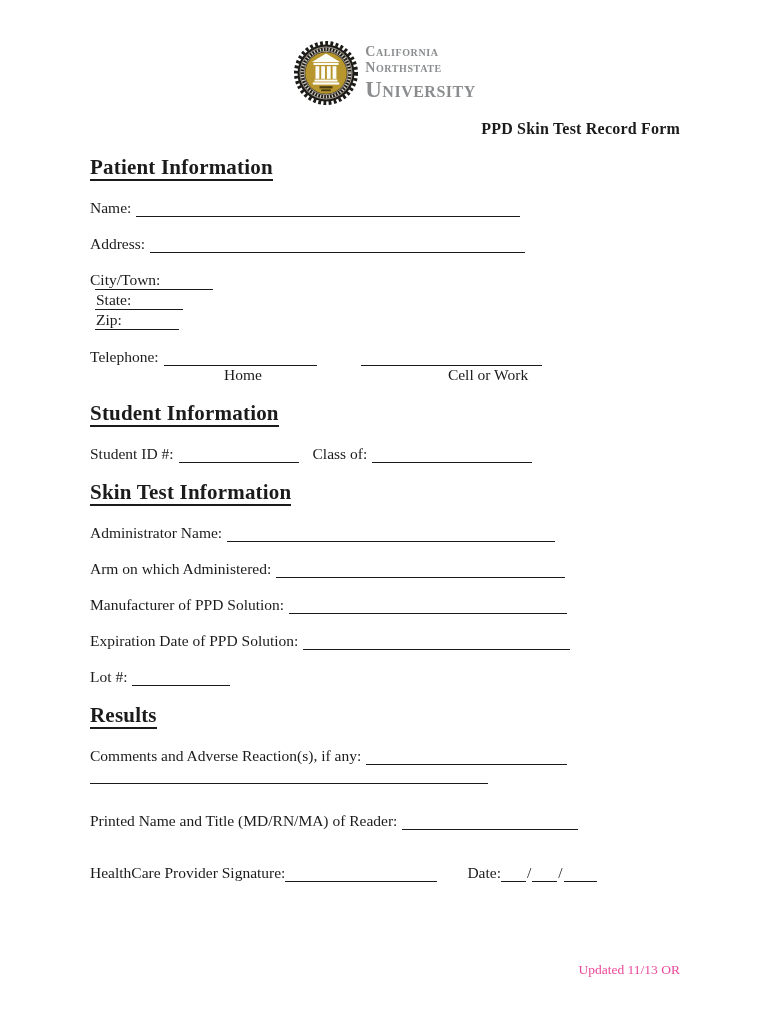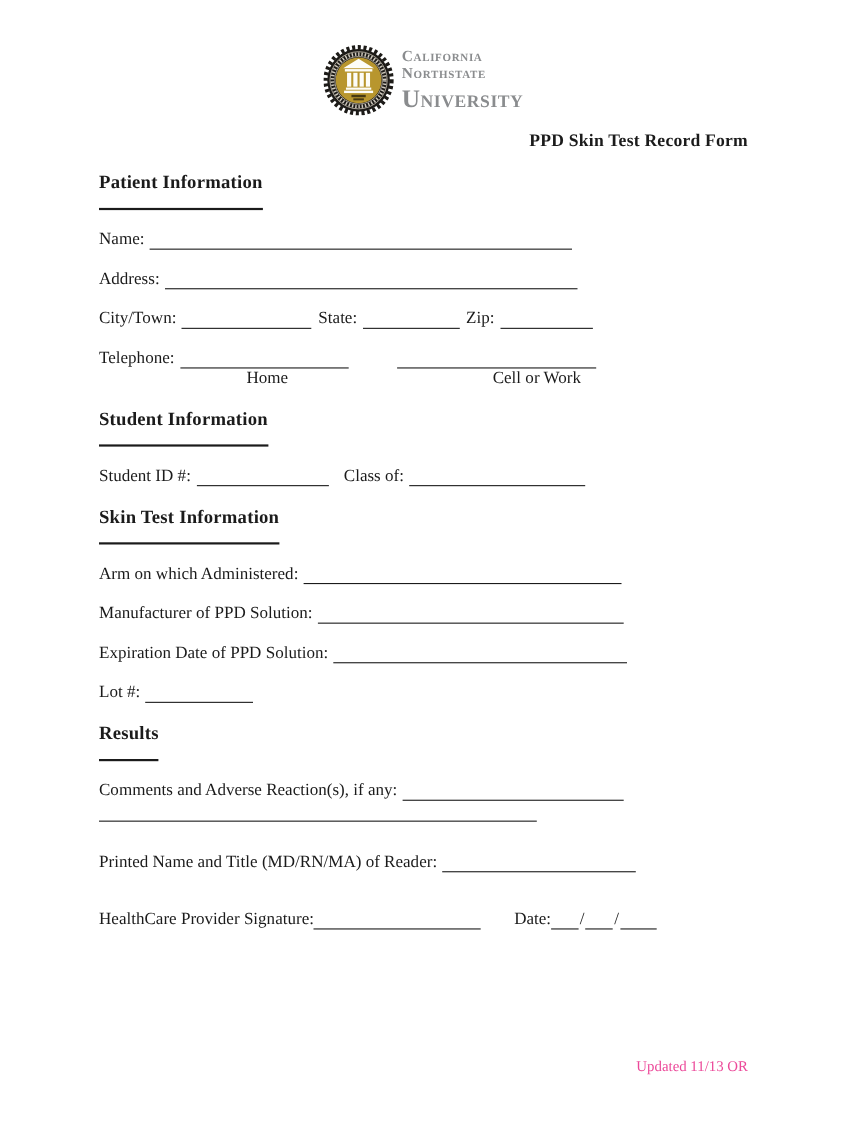--- a/index.html
+++ b/index.html
@@ -45,24 +45,24 @@
     margin-top: 14px;
     text-align: right;
     font-size: 16px;
     font-weight: bold;
     letter-spacing: 0.2px;
   }
 
   
   .sec-heading {
     display: inline-block;
-    font-size: 17px;
+    font-size: 21px;
     font-weight: bold;
     border-bottom: 2px solid #1b1b1b;
-    padding-bottom: 15px;
+    padding-bottom: 1px;
     letter-spacing: 0.2px;
   }
   .hwrap { margin-top: 19px; line-height: 1; }
 
   .frow {
     display: flex;
     margin-top: 17px;
     font-size: 15.5px;
     line-height: 19px;
     white-space: nowrap;
@@ -72,21 +72,21 @@
     border-bottom: 1.5px solid #1b1b1b;
     margin-left: 5px;
     flex: 0 0 auto;
     display: inline-block;
   }
   .blank.grow { flex: 1 1 auto; }
 
   
   .row-name        { width: 430px; }
   .row-address     { width: 435px; }
-  .row-city        { width: 458px; }
+  .row-city        { width: 458px; flex-direction: column; }
   .b-city  { width: 118px; }
   .lbl-state { margin-left: 6px; }
   .b-state { width: 88px; }
   .lbl-zip { margin-left: 6px; }
   .b-zip   { width: 84px; }
   .row-phone       { width: 458px; }
   .b-phone1 { width: 153px; }
   .b-phone2 { width: 181px; margin-left: 44px; }
   .cap-row { display: flex; font-size: 15.5px; line-height: 18px; margin-top: 0; }
   .cap-home { margin-left: 134px; }
@@ -203,20 +203,24 @@
 
     <div class="frow row-student">
       <span class="lbl">Student ID #:</span>
       <span class="blank b-sid"></span>
       <span class="lbl lbl-classof">Class of:</span>
       <span class="blank b-class"></span>
     </div>
 
     <div class="hwrap"><span class="sec-heading">Skin Test Information</span></div>
 
+    <div class="frow row-admin">
+      <span class="lbl">Administrator Name:</span>
+      <span class="blank grow"></span>
+    </div>
 
 
     <div class="frow row-arm">
       <span class="lbl">Arm on which Administered:</span>
       <span class="blank grow"></span>
     </div>
 
     <div class="frow row-manufacturer">
       <span class="lbl">Manufacturer of PPD Solution:</span>
       <span class="blank grow"></span>

